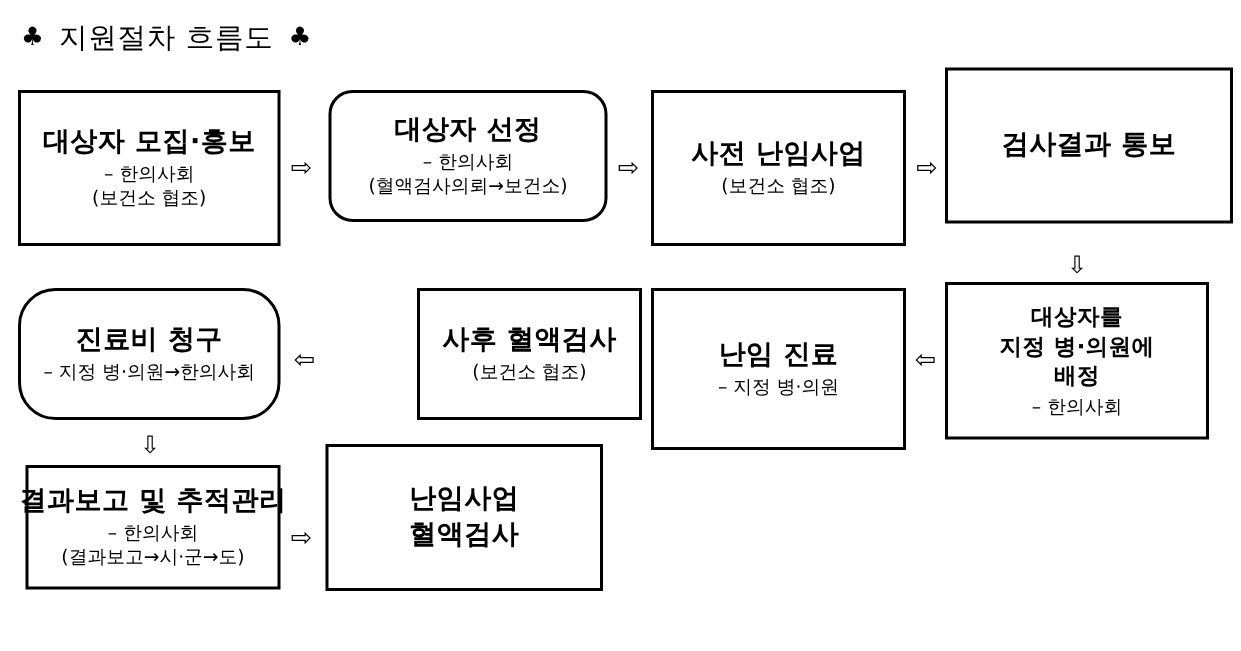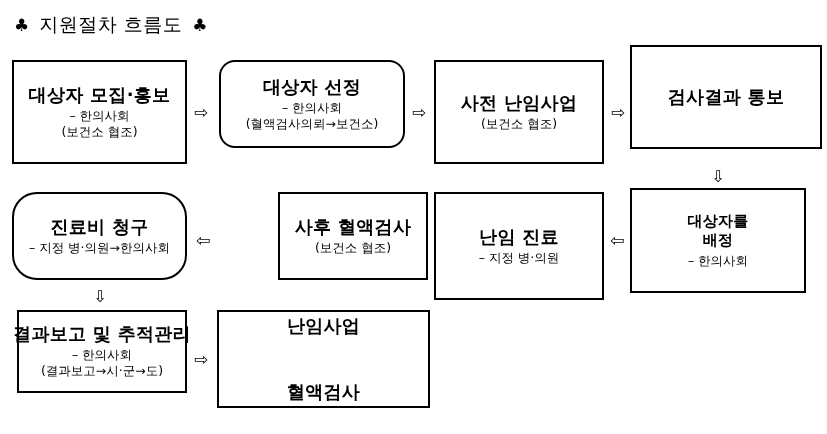--- a/index.html
+++ b/index.html
@@ -137,20 +137,21 @@
   <div class="arrow h" style="left:604px; top:101px;">⇨</div>
 
   <div class="node" style="left:630px; top:45px; width:192px; height:104px;">
     <div class="ttl">검사결과 통보</div>
   </div>
 
   <div class="arrow v" style="left:707px; top:166px;">⇩</div>
 
   <div class="node tall" style="left:630px; top:188px; width:176px; height:105px;">
     <div class="ttl">대상자를</div>
+    <div class="ttl">지정 병·의원에</div>
     <div class="ttl">배정</div>
     <div class="sub">– 한의사회</div>
   </div>
 
   <div class="arrow h" style="left:603px; top:229px;">⇦</div>
 
   <div class="node" style="left:434px; top:192px; width:170px; height:108px;">
     <div class="ttl">난임 진료</div>
     <div class="sub">– 지정 병·의원</div>
   </div>
@@ -172,18 +173,18 @@
   <div class="arrow v" style="left:89px; top:286px;">⇩</div>
 
   <div class="node" style="left:17px; top:310px; width:170px; height:83px;">
     <div class="ttl">결과보고 및 추적관리</div>
     <div class="sub">– 한의사회</div>
     <div class="sub">(결과보고→시·군→도)</div>
   </div>
 
   <div class="arrow h" style="left:187px; top:348px;">⇨</div>
 
-  <div class="node two-line-title" style="left:217px; top:310px; width:213px; height:98px;justify-content:space-between;">
+  <div class="node two-line-title" style="left:217px; top:296px; width:185px; height:98px;">
     <div class="ttl">난임사업</div>
     <div class="ttl">혈액검사</div>
   </div>
 
 </div>
 
 </body></html>

